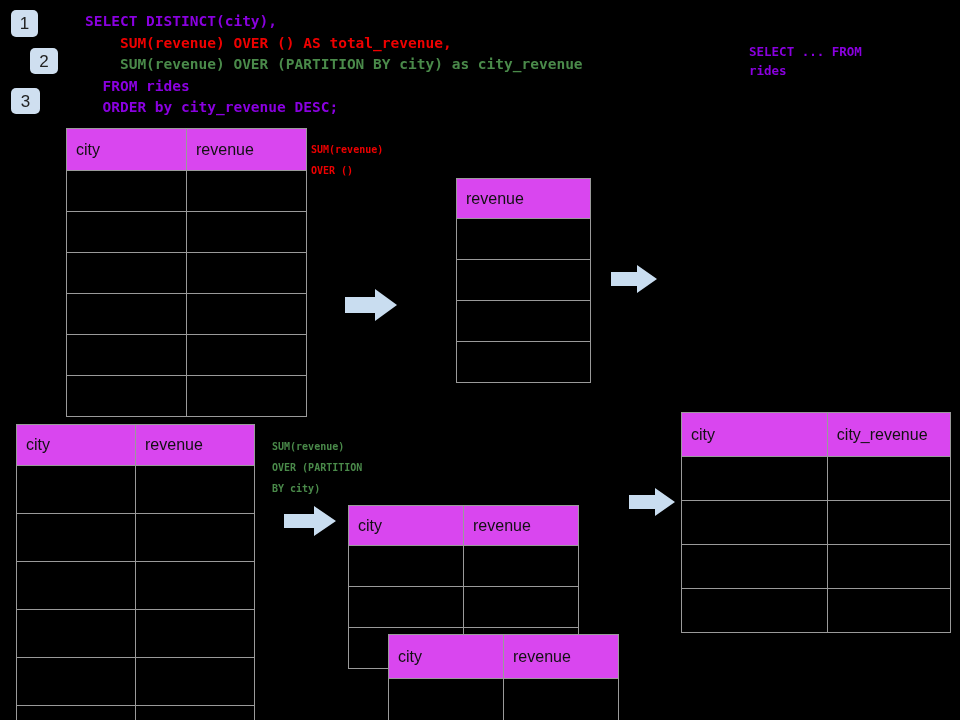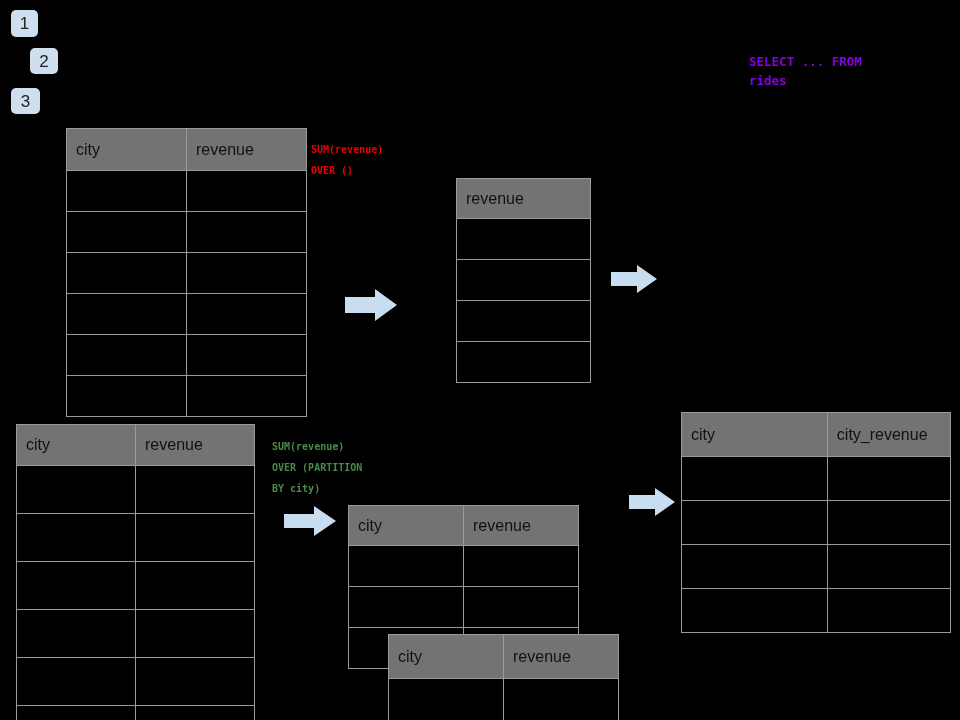--- a/index.html
+++ b/index.html
@@ -43,21 +43,21 @@
     line-height: 21.5px;
     white-space: pre;
     letter-spacing: 0px;
   }
   #sql-block { left: 85px; top: 11px; }
   .c-purple { color: #8a00e0; }
   .c-red    { color: #ee0000; }
   .c-green  { color: #4a8a4a; }
 
   #sql-aside {
-    left: 749px; top: 52px;
+    left: 749px; top: 42px;
     font-size: 12.5px;
     line-height: 19px;
     color: #8a00e0;
   }
 
   
   .annot {
     position: absolute;
     font-family: "DejaVu Sans Mono", "Liberation Mono", monospace;
     font-weight: bold;
@@ -75,21 +75,21 @@
     table-layout: fixed;
     background: #000000;
     font-family: "Liberation Sans", sans-serif;
   }
   .tbl th, .tbl td {
     border: 1px solid #9a9a9a;
     box-sizing: border-box;
     padding: 0;
   }
   .tbl th {
-    background: #737373;
+    background: #d946ef;
     color: #111111;
     font-weight: normal;
     font-size: 16px;
     text-align: left;
     padding: 0 0 0 9px;
   }
   .tbl td {
     background: #000000;
   }
 
@@ -106,20 +106,25 @@
   <div id="badge1" class="badge">
     <span>1</span>
   </div>
   <div id="badge2" class="badge">
     <span>2</span>
   </div>
   <div id="badge3" class="badge">
     <span>3</span>
   </div>
 
+  <div id="sql-block" class="code"><span class="c-purple">SELECT DISTINCT(city),</span>
+<span class="c-red">    SUM(revenue) OVER () AS total_revenue,</span>
+<span class="c-green">    SUM(revenue) OVER (PARTITION BY city) as city_revenue</span>
+<span class="c-purple">  FROM rides</span>
+<span class="c-purple">  ORDER by city_revenue DESC;</span></div>
 
   <div id="sql-aside" class="code">SELECT ... FROM
 rides</div>
 
   <div id="annot-total" class="annot">SUM(revenue)
 OVER ()</div>
   <div id="annot-partition" class="annot">SUM(revenue)
 OVER (PARTITION
 BY city)</div>
 

